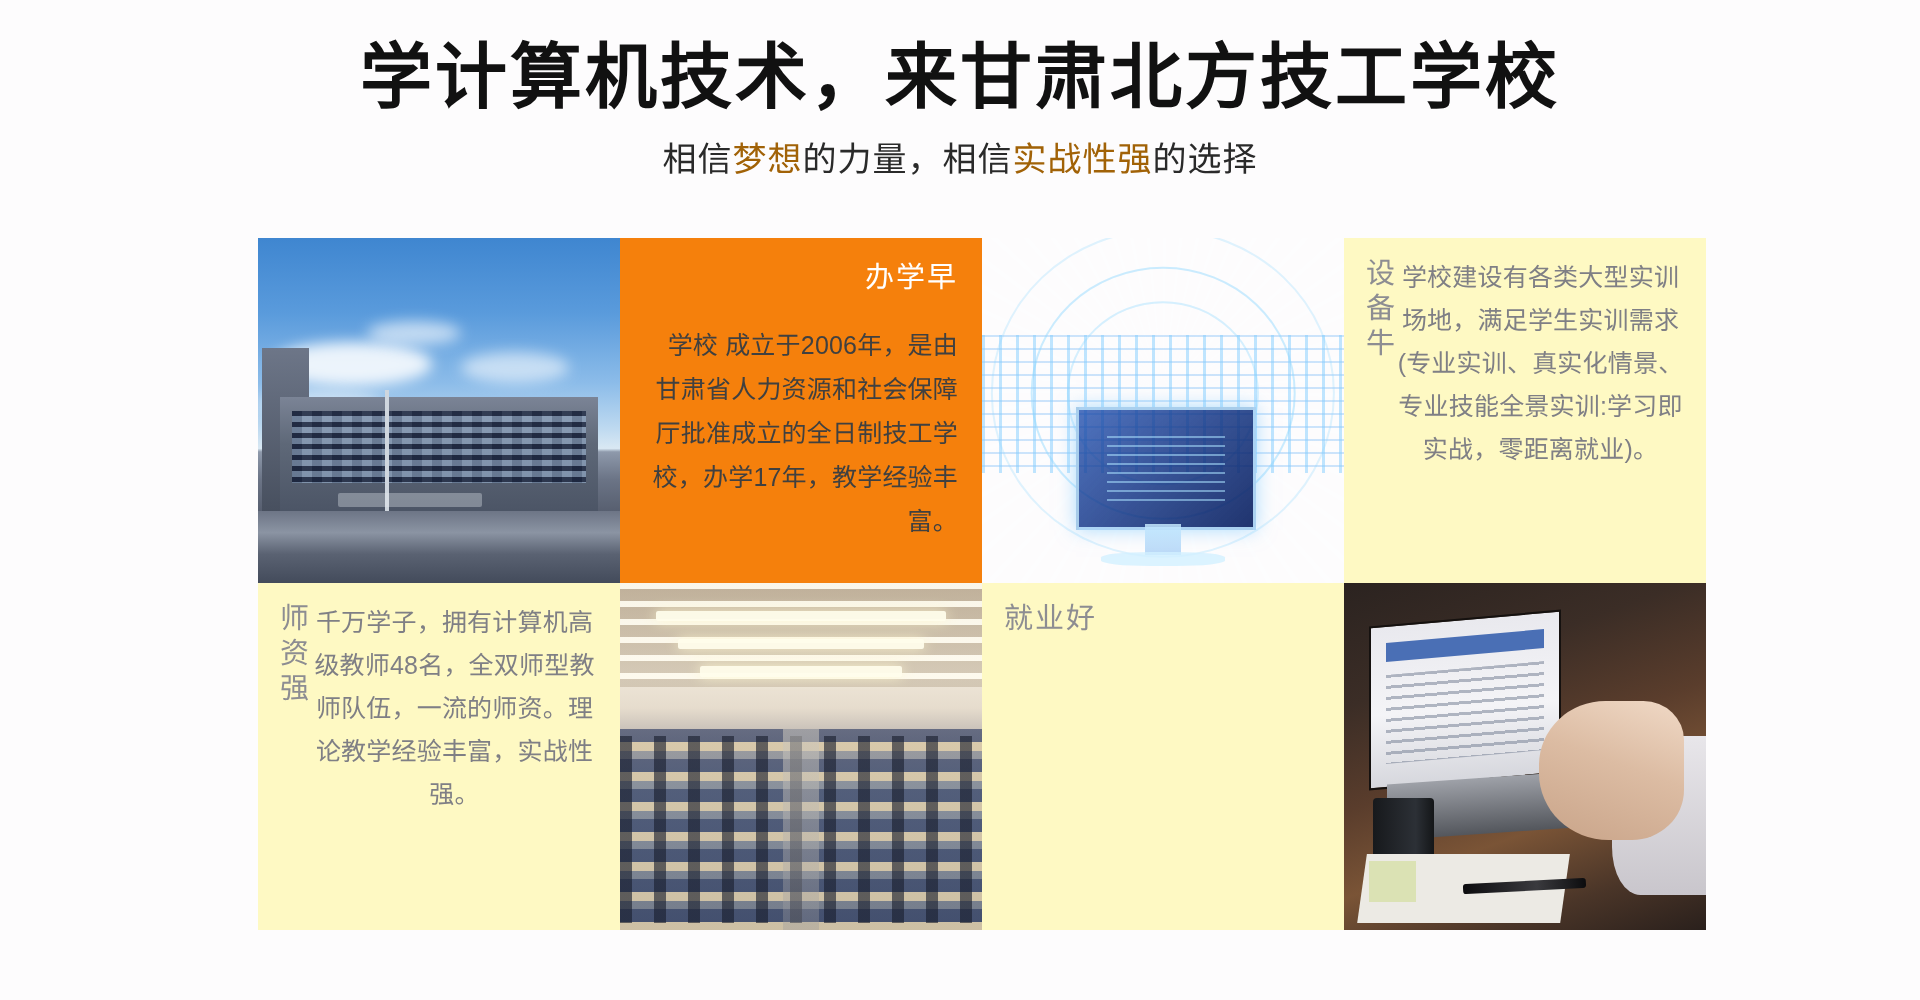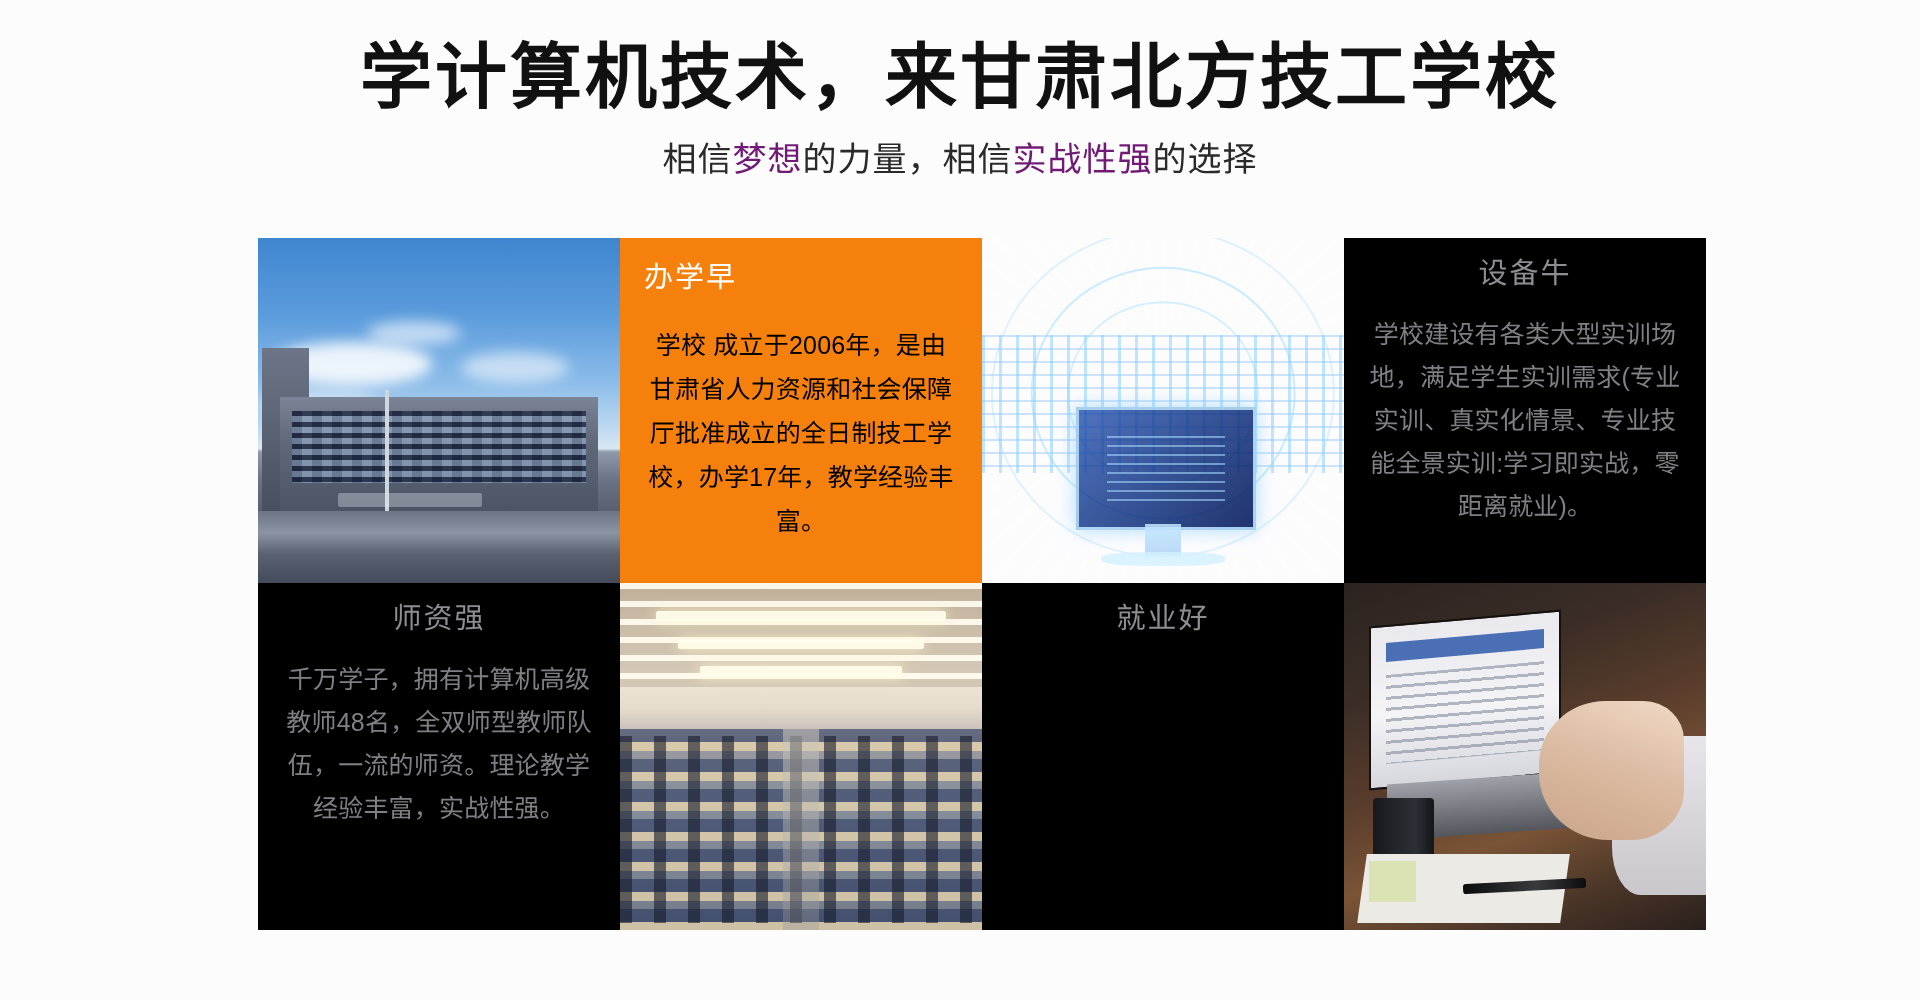--- a/index.html
+++ b/index.html
@@ -39,44 +39,43 @@
 
   #subtitle {
     margin-top: 18px;
     font-size: 34px;
     font-weight: 400;
     letter-spacing: 1px;
     color: #2a2a2a;
     line-height: 1.3;
     white-space: nowrap;
   }
-  #subtitle .hl { color: #701a75; }
+  #subtitle .hl { color: #a16207; }
 
   
   #grid {
     position: absolute;
     left: 258px;
     top: 238px;
     width: 1448px;
     height: 692px;
     display: grid;
     grid-template-columns: 362px 362px 362px 362px;
     grid-template-rows: 345px 347px;
   }
 
   .cell {
     position: relative;
     overflow: hidden;
   }
 
   
   .cell.text-cell {
-    background: #000000;
+    background: #fef9c3;
     display: flex;
-    flex-direction: column;
     padding: 18px 22px 0 22px;
     box-sizing: border-box;
   }
 
   .cell.text-cell .card-title {
     text-align: center;
     font-size: 29px;
     color: #8d8d92;
     font-weight: 400;
     letter-spacing: 2px;
@@ -95,34 +94,34 @@
   
   .cell.orange-cell {
     background: #f5800c;
     display: flex;
     flex-direction: column;
     padding: 22px 24px 0 24px;
     box-sizing: border-box;
   }
 
   .cell.orange-cell .card-title {
-    text-align: left;
+    text-align: right;
     font-size: 29px;
     color: #ffffff;
     font-weight: 400;
     letter-spacing: 2px;
     margin-bottom: 28px;
     line-height: 1.2;
   }
 
   .cell.orange-cell .card-body {
     font-size: 25px;
     line-height: 1.76;
-    color: #000000;
-    text-align: center;
+    color: #404040;
+    text-align: right;
     letter-spacing: 0.2px;
   }
 
   
   .photo { width: 100%; height: 100%; position: relative; }
 
   
   .photo-campus {
     background: linear-gradient(to bottom,
         #3f86d0 0%, #5a9bdc 22%, #8cbce9 42%, #bdd9f0 55%, #d9e8f3 61%,

